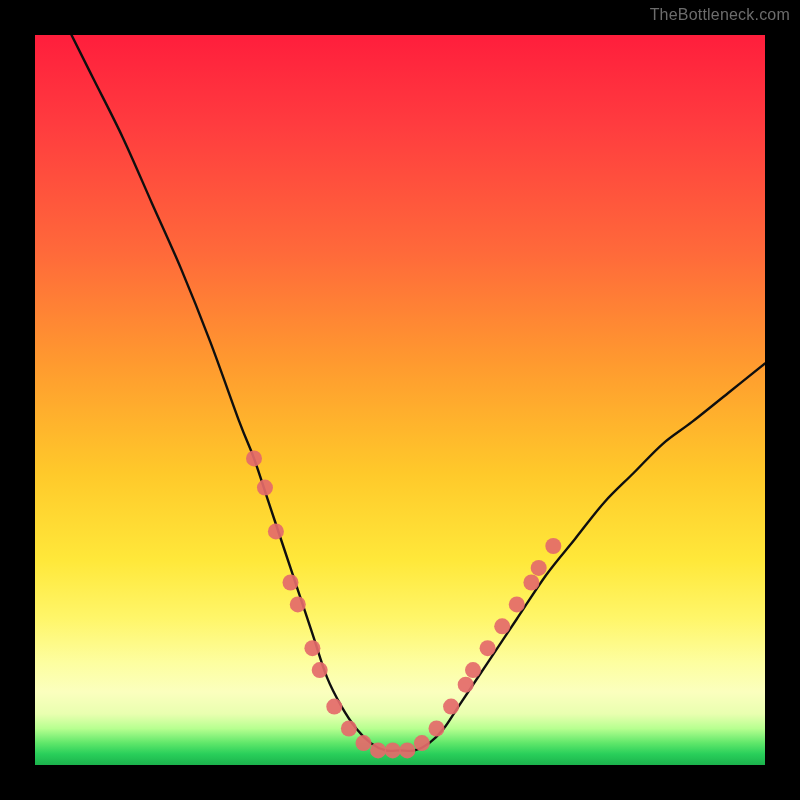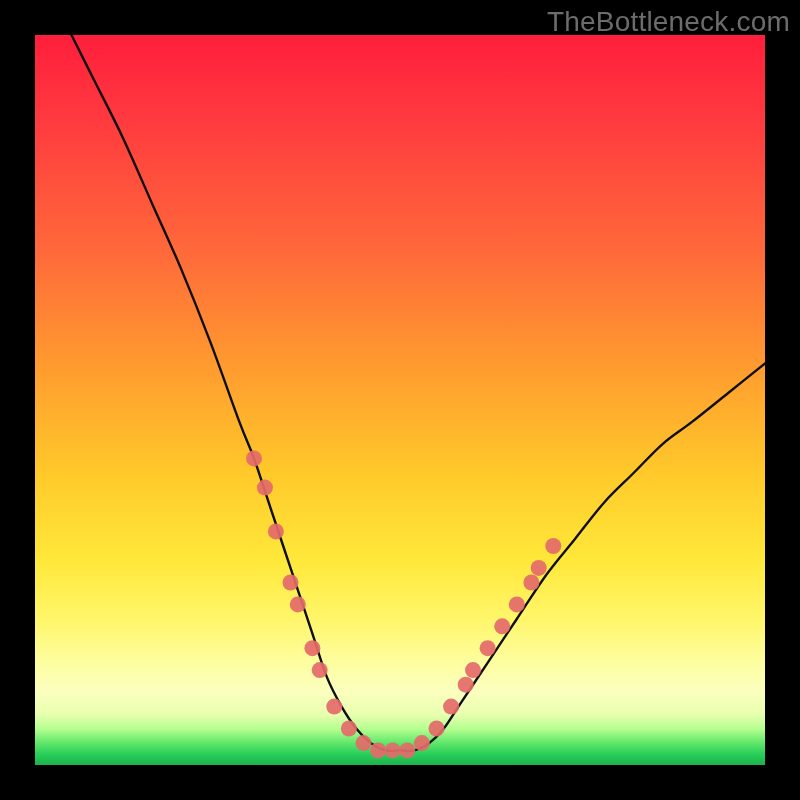--- a/index.html
+++ b/index.html
@@ -50,21 +50,21 @@
     inset: 0;
     width: 730px;
     height: 730px;
     overflow: visible;
   }
   .watermark {
     position: absolute;
     top: 6px;
     right: 10px;
     color: #6c6c6c;
-    font-size: 28px;
+    font-size: 16px;
     letter-spacing: 0.2px;
     user-select: none;
   }
 </style>
 </head>
 <body>
 
 <div class="frame">
   <div class="plot-area">
     <div class="gradient-bg"></div>

